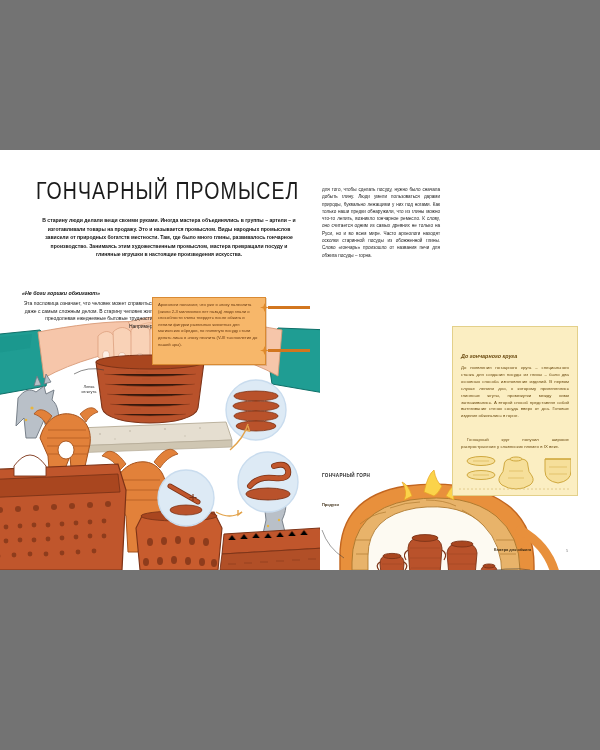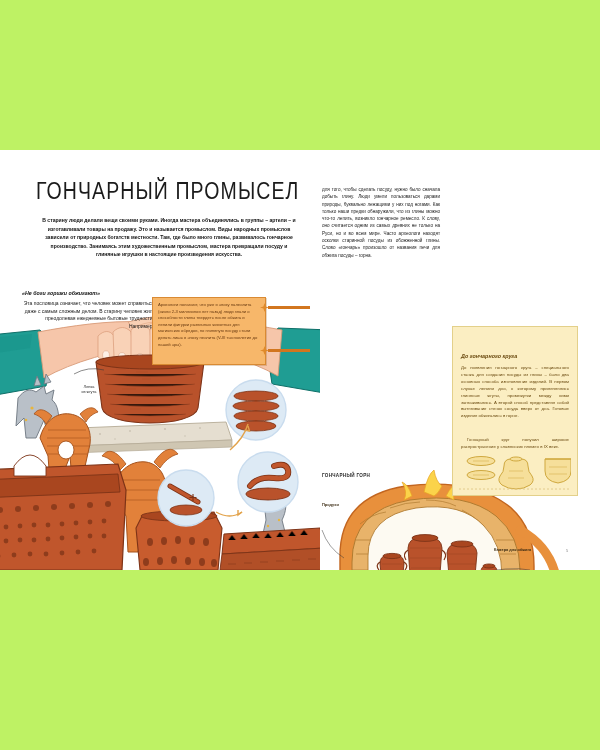--- a/index.html
+++ b/index.html
@@ -4,21 +4,21 @@
 <style>
   html,body{margin:0;padding:0;}
   body{
     width:600px;height:750px;
     background:#ffffff;
     font-family:"Liberation Sans", sans-serif;
     overflow:hidden;
   }
   .page{
     position:absolute;left:0;top:0;width:600px;height:750px;
-    background:#bef264;
+    background:#737373;
   }
   .spread{
     position:absolute;left:0;top:150px;width:600px;height:420px;
     background:#ffffff;
     overflow:hidden;
   }
 
   
   .title{
     position:absolute;left:36px;top:28px;

